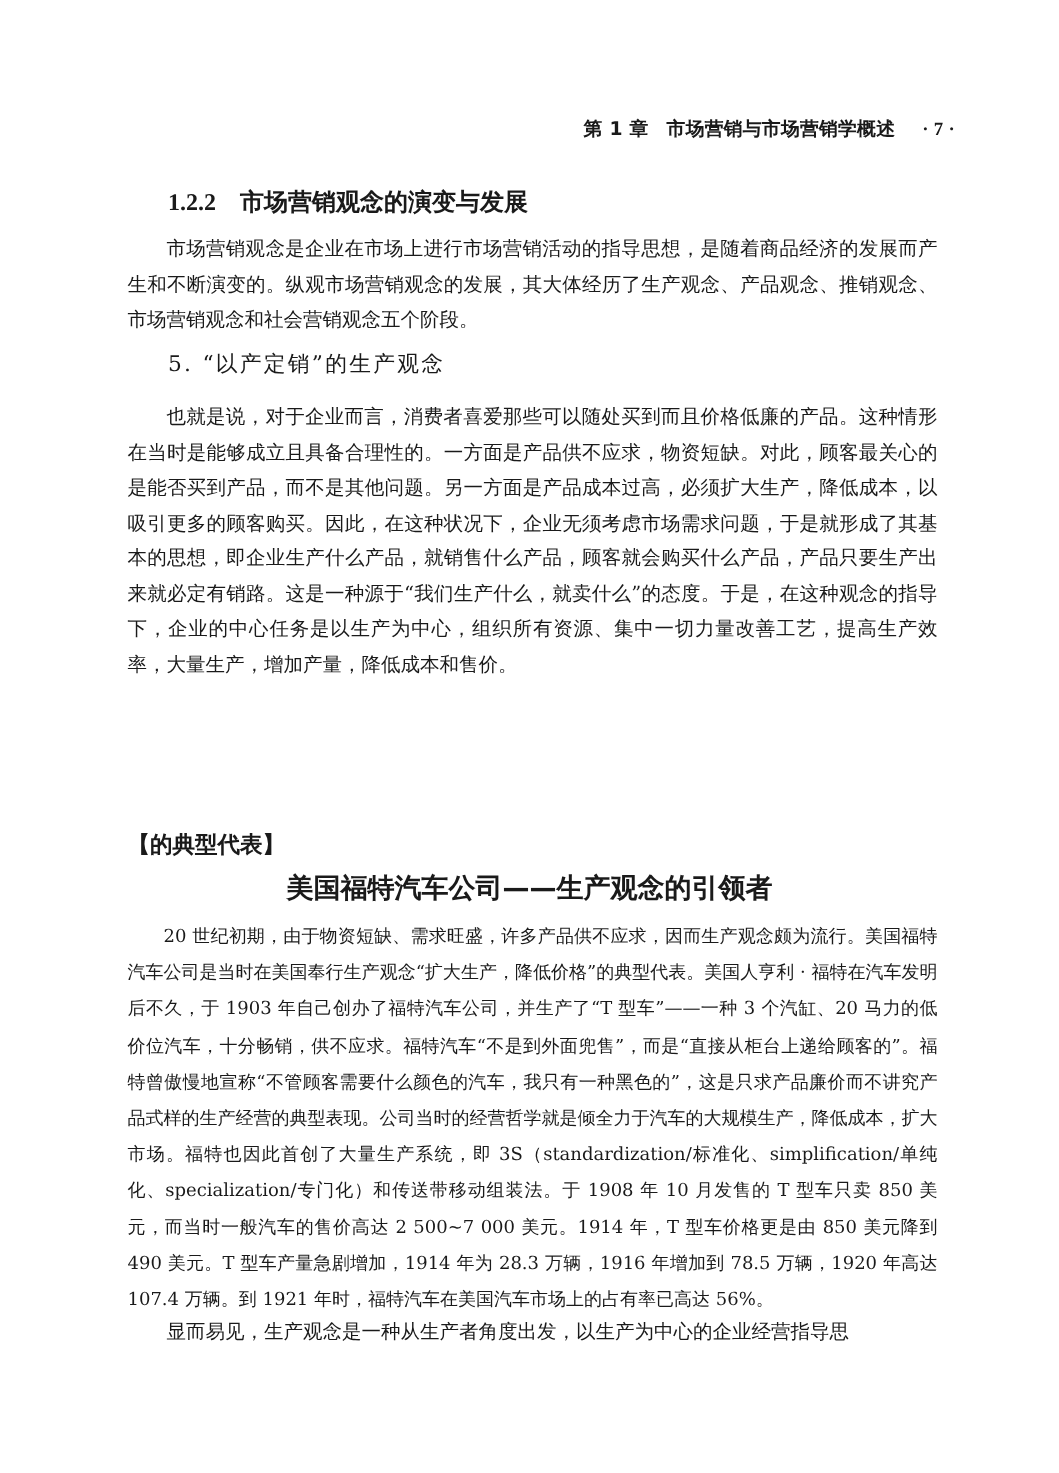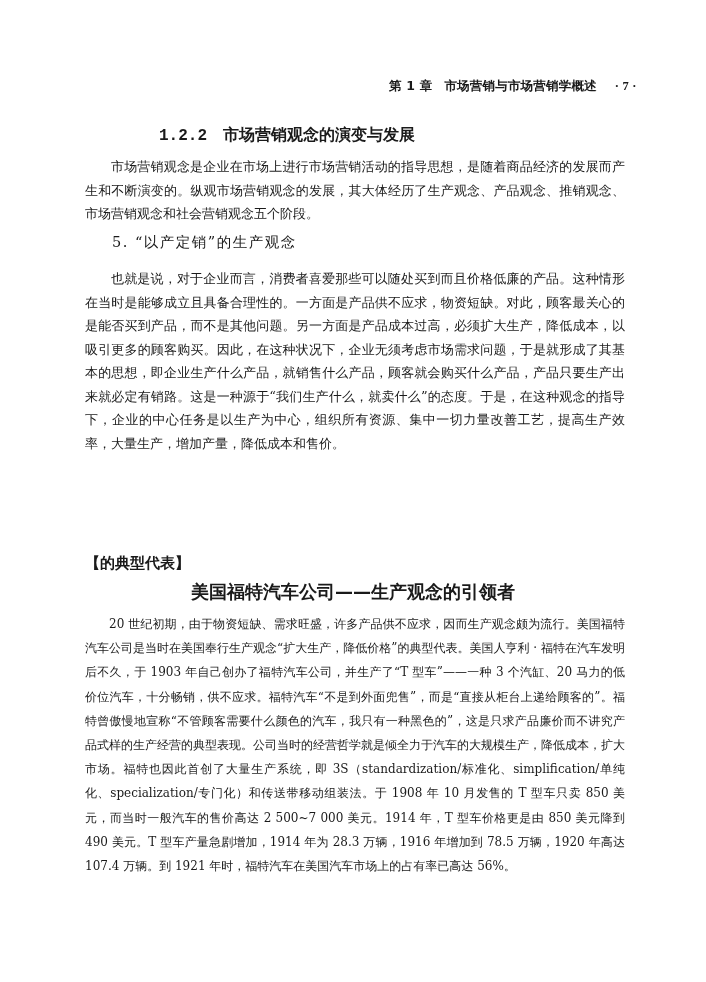--- a/index.html
+++ b/index.html
@@ -5,21 +5,21 @@
   html, body { margin:0; padding:0; background:#ffffff; }
   body { width:706px; height:982px; position:relative; overflow:hidden;
          font-family: "DejaVu Serif", "Liberation Serif", serif; color:#1a1a1a; }
   .page { position:absolute; left:0; top:0; width:562px; height:982px; }
   .running-head { position:absolute; left:389px; top:78px; font-size:12.5px; font-weight:bold;
                   font-family:"DejaVu Sans","Liberation Sans",sans-serif; white-space:nowrap; letter-spacing:0.2px; }
   .running-head .gap { display:inline-block; width:12px; }
   .running-head .pn { display:inline-block; margin-left:18px; font-family:"Liberation Serif",serif; }
   .section-heading { position:absolute; left:112px; top:125px; font-size:16px; font-weight:bold;
                      font-family:"DejaVu Sans","Liberation Sans",sans-serif; white-space:nowrap; }
-  .section-heading .num { font-family:Liberation Mono, monospace; margin-right:16px;margin-left:47px; }
+  .section-heading .num { font-family:Liberation Serif, serif; margin-right:16px; }
   .text { position:absolute; left:85px; width:540px; font-size:13px; line-height:23.5px;
           text-align:justify; text-align-last:left; }
   .text p { margin:0; text-indent:2em; }
   .sub-heading { position:absolute; left:112px; top:233px; font-size:14.5px; white-space:nowrap; letter-spacing:1.5px; }
   .case-label { position:absolute; left:85px; top:554px; font-size:15px; font-weight:bold;
                 font-family:"DejaVu Sans","Liberation Sans",sans-serif; }
   .case-title { position:absolute; left:0; width:706px; text-align:center; top:580px; font-size:18px; font-weight:bold;
                 font-family:"DejaVu Sans","Liberation Sans",sans-serif; padding-left:0; }
   .case-text { font-size:12px; line-height:24.2px; }
 </style>
@@ -47,14 +47,17 @@
   </div>
 
   <div class="case-label">【的典型代表】</div>
 
   <div class="case-title">美国福特汽车公司——生产观念的引领者</div>
 
   <div class="text case-text" style="top:612px;">
     <p>20 世纪初期，由于物资短缺、需求旺盛，许多产品供不应求，因而生产观念颇为流行。美国福特汽车公司是当时在美国奉行生产观念“扩大生产，降低价格”的典型代表。美国人亨利 · 福特在汽车发明后不久，于 1903 年自己创办了福特汽车公司，并生产了“T 型车”——一种 3 个汽缸、20 马力的低价位汽车，十分畅销，供不应求。福特汽车“不是到外面兜售”，而是“直接从柜台上递给顾客的”。福特曾傲慢地宣称“不管顾客需要什么颜色的汽车，我只有一种黑色的”，这是只求产品廉价而不讲究产品式样的生产经营的典型表现。公司当时的经营哲学就是倾全力于汽车的大规模生产，降低成本，扩大市场。福特也因此首创了大量生产系统，即 3S（standardization/标准化、simplification/单纯化、specialization/专门化）和传送带移动组装法。于 1908 年 10 月发售的 T 型车只卖 850 美元，而当时一般汽车的售价高达 2 500~7 000 美元。1914 年，T 型车价格更是由 850 美元降到 490 美元。T 型车产量急剧增加，1914 年为 28.3 万辆，1916 年增加到 78.5 万辆，1920 年高达 107.4 万辆。到 1921 年时，福特汽车在美国汽车市场上的占有率已高达 56%。</p>
   </div>
 
+  <div class="text" style="top:877px;">
+    <p>显而易见，生产观念是一种从生产者角度出发，以生产为中心的企业经营指导思</p>
+  </div>
 
 </div>
 
 </body></html>

